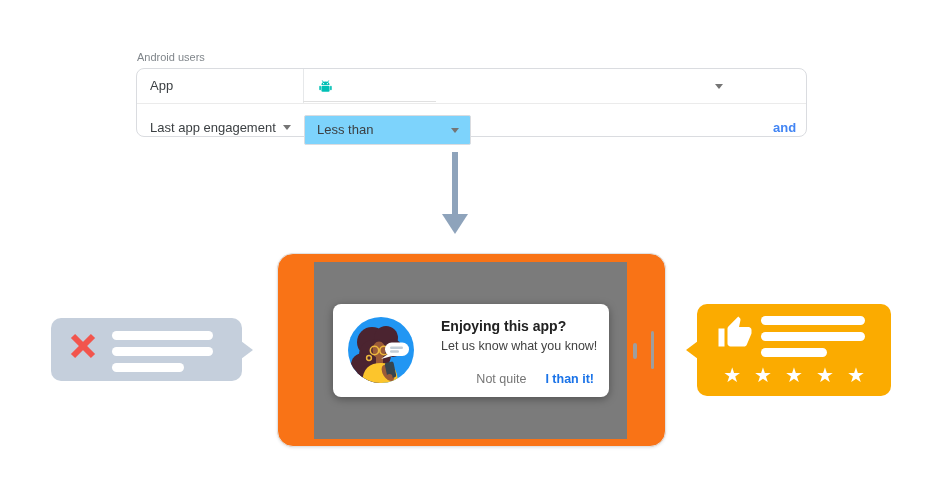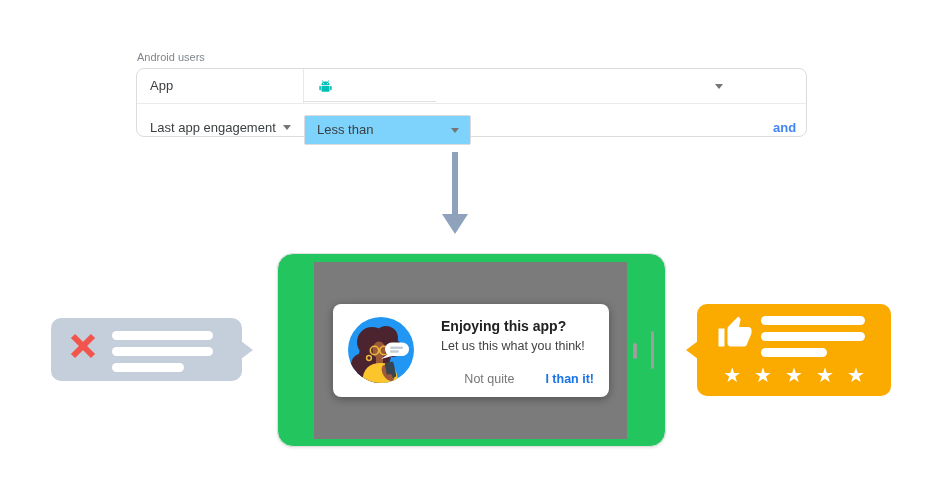--- a/index.html
+++ b/index.html
@@ -34,35 +34,35 @@
   .operator-text { position:absolute; left:12px; top:0; line-height:28px; font-size:13px; color:#3c4043; }
   .operator-caret { position:absolute; right:11px; top:12px; }
   .and-link { position:absolute; left:612px; top:0; line-height:33px; font-size:13px; font-weight:bold; color:#4285f4; cursor:pointer;margin-left:24px; }
   
   .arrow-shaft { position:absolute; left:452px; top:152px; width:6px; height:63px; background:#8ea3bb; }
   .arrow-head { position:absolute; left:442px; top:214px; width:0; height:0;
     border-left:13px solid transparent; border-right:13px solid transparent; border-top:20px solid #8ea3bb; }
   
   .phone {
     position:absolute; left:277px; top:253px; width:389px; height:194px;
-    background:#22c55e; border:1px solid #e2e2e2; border-radius:16px;
+    background:#f97316; border:1px solid #e2e2e2; border-radius:16px;
     box-shadow:0 1px 3px rgba(0,0,0,0.10);
   }
   .screen { position:absolute; left:36px; top:8px; width:313px; height:177px; background:#7b7b7b; }
   .bezel-dot { position:absolute; left:355px; top:89px; width:4px; height:16px; background:#9e9e9e; border-radius:2px; }
   .bezel-line { position:absolute; left:373px; top:77px; width:3px; height:38px; background:#9e9e9e; border-radius:2px; }
   
   .dialog {
     position:absolute; left:55px; top:50px; width:276px; height:93px;
     background:#fff; border-radius:8px; box-shadow:0 2px 8px rgba(0,0,0,0.35);
   }
   .avatar { position:absolute; left:15px; top:13px; width:66px; height:66px; }
   .dialog-title { position:absolute; left:108px; top:14px; font-size:14px; font-weight:bold; color:#212121; }
   .dialog-subtitle { position:absolute; left:108px; top:35px; font-size:12.5px; color:#424242; }
-  .dialog-actions { position:absolute; right:15px; bottom:11px; display:flex; gap:31px; font-size:12.5px; }
+  .dialog-actions { position:absolute; right:15px; bottom:11px; display:flex; gap:19px; font-size:12.5px; }
   .btn-negative { color:#757575; cursor:pointer; }
   .btn-positive { color:#1a73e8; font-weight:bold; cursor:pointer; }
   
   .bubble-negative {
     position:absolute; left:51px; top:318px; width:191px; height:63px;
     background:#c5cfdc; border-radius:10px;
   }
   .bubble-negative-tail { position:absolute; right:-11px; top:23px; width:0; height:0;
     border-top:9px solid transparent; border-bottom:9px solid transparent; border-left:12px solid #c5cfdc; }
   .x-icon { position:absolute; left:18px; top:14px; }
@@ -161,21 +161,21 @@
             <circle cx="36" cy="33.5" r="4.2" fill="none" stroke="#edb83d" stroke-width="1.6"></circle>
             <line x1="30.7" y1="33" x2="31.9" y2="33" stroke="#edb83d" stroke-width="1.4"></line>
           </g>
           <path d="M40,37 L33,42 L44,39 Z" fill="#fff"></path>
           <rect x="37" y="25.5" width="24" height="13.5" rx="6.7" fill="#fff"></rect>
           <rect x="42" y="29.5" width="13" height="2.4" rx="1.2" fill="#c3cdd6"></rect>
           <rect x="42" y="33.3" width="9" height="2.4" rx="1.2" fill="#c3cdd6"></rect>
         </svg>
       </span>
       <div class="dialog-title">Enjoying this app?</div>
-      <div class="dialog-subtitle">Let us this what you think!</div>
+      <div class="dialog-subtitle">Let us know what you know!</div>
       <div class="dialog-actions">
         <span class="btn-negative">Not quite</span>
         <span class="btn-positive">I than it!</span>
       </div>
     </div>
   </div>
 
   <div class="bubble-negative">
     <span class="bubble-negative-tail"></span>
     <span class="x-icon">

